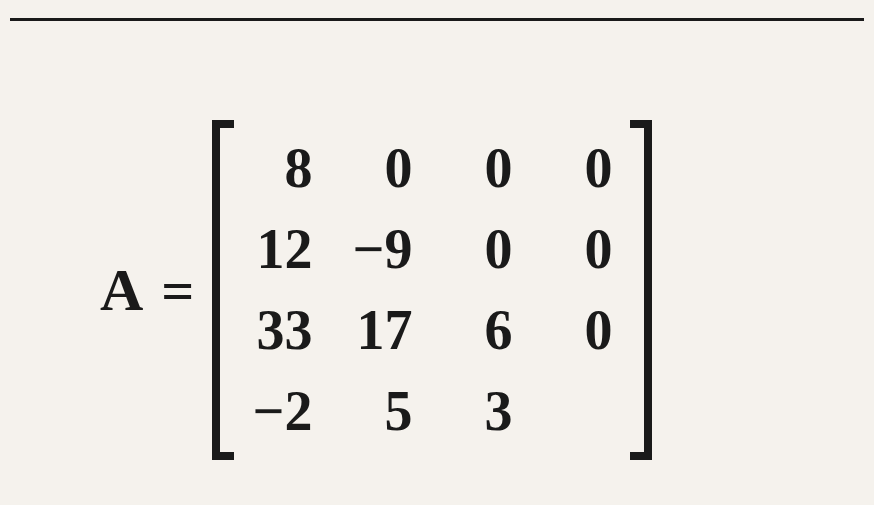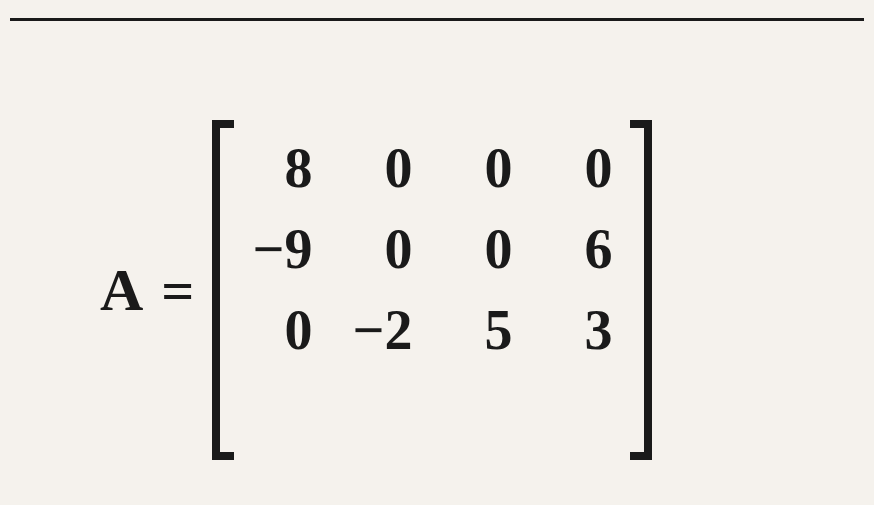--- a/index.html
+++ b/index.html
@@ -88,23 +88,26 @@
 <div class="equation-container">
   <span class="variable">A</span>
   <span class="equals">=</span>
   <div class="matrix-wrapper">
     <div class="bracket-left"></div>
     <div class="matrix-body">
       <span class="cell">8</span>
       <span class="cell">0</span>
       <span class="cell">0</span>
       <span class="cell">0</span>
+      <span class="cell">12</span>
       <span class="cell">−9</span>
       <span class="cell">0</span>
       <span class="cell">0</span>
+      <span class="cell">33</span>
+      <span class="cell">17</span>
       <span class="cell">6</span>
       <span class="cell">0</span>
       <span class="cell">−2</span>
       <span class="cell">5</span>
       <span class="cell">3</span>
     </div>
     <div class="bracket-right"></div>
   </div>
 </div>
 

